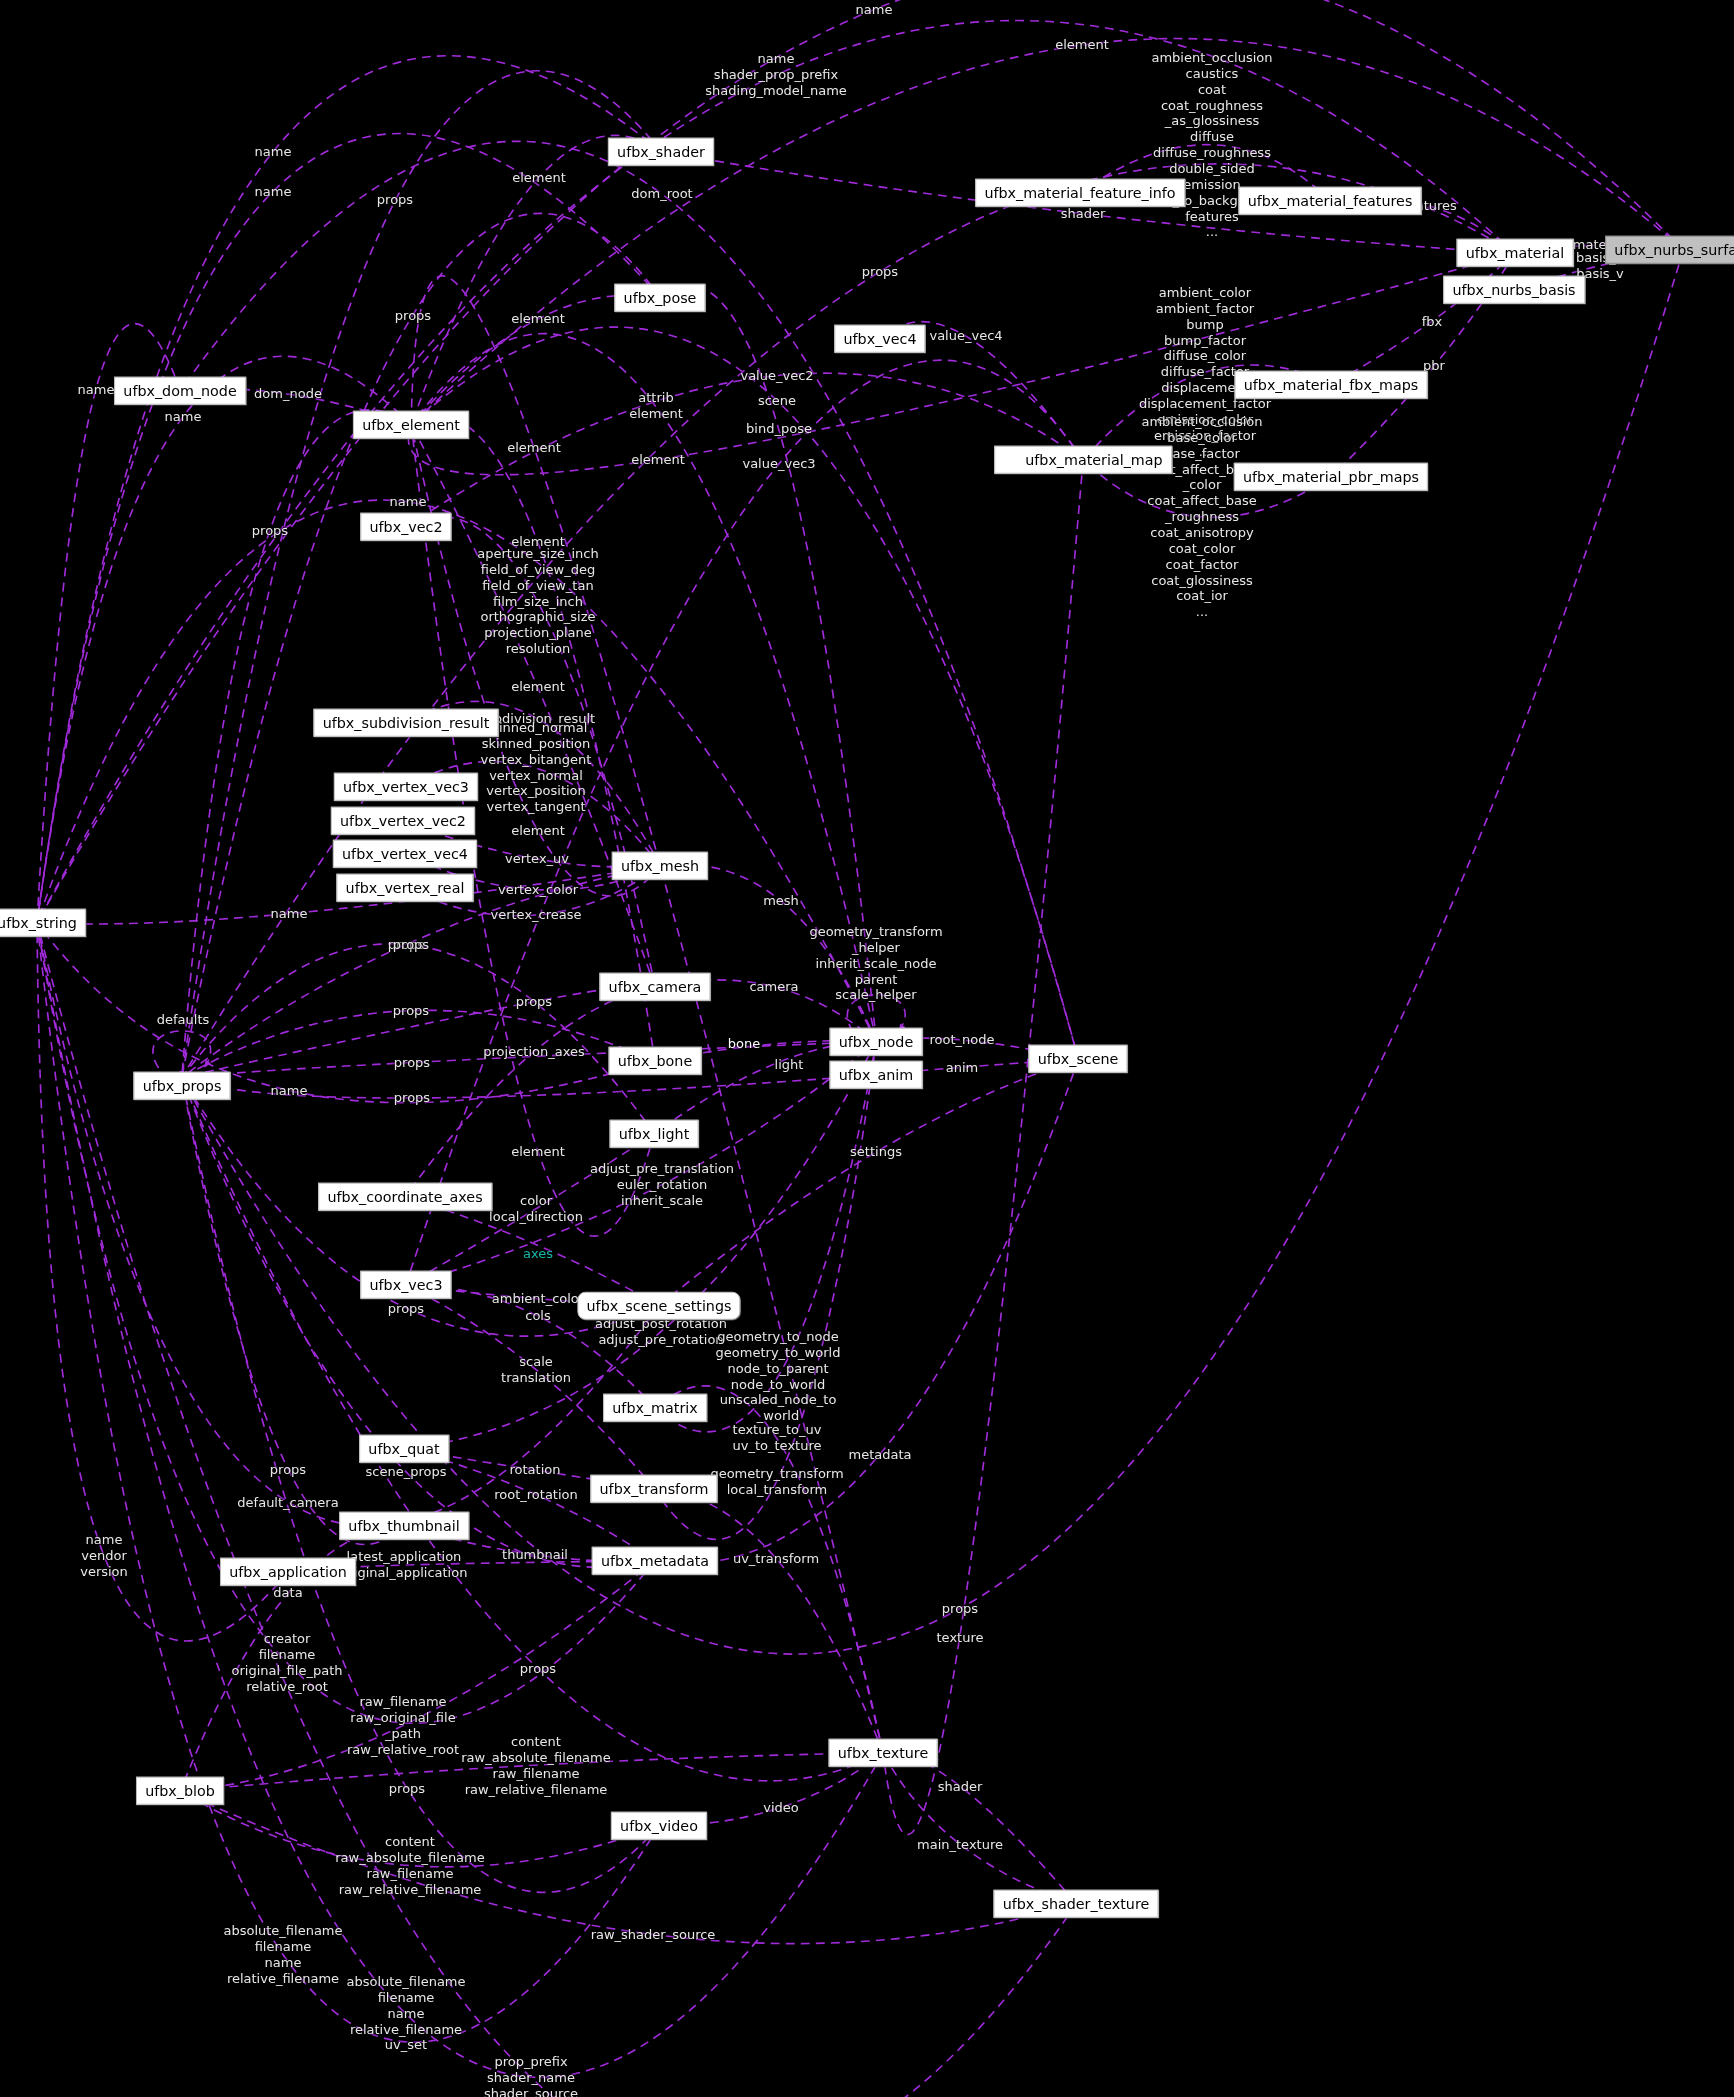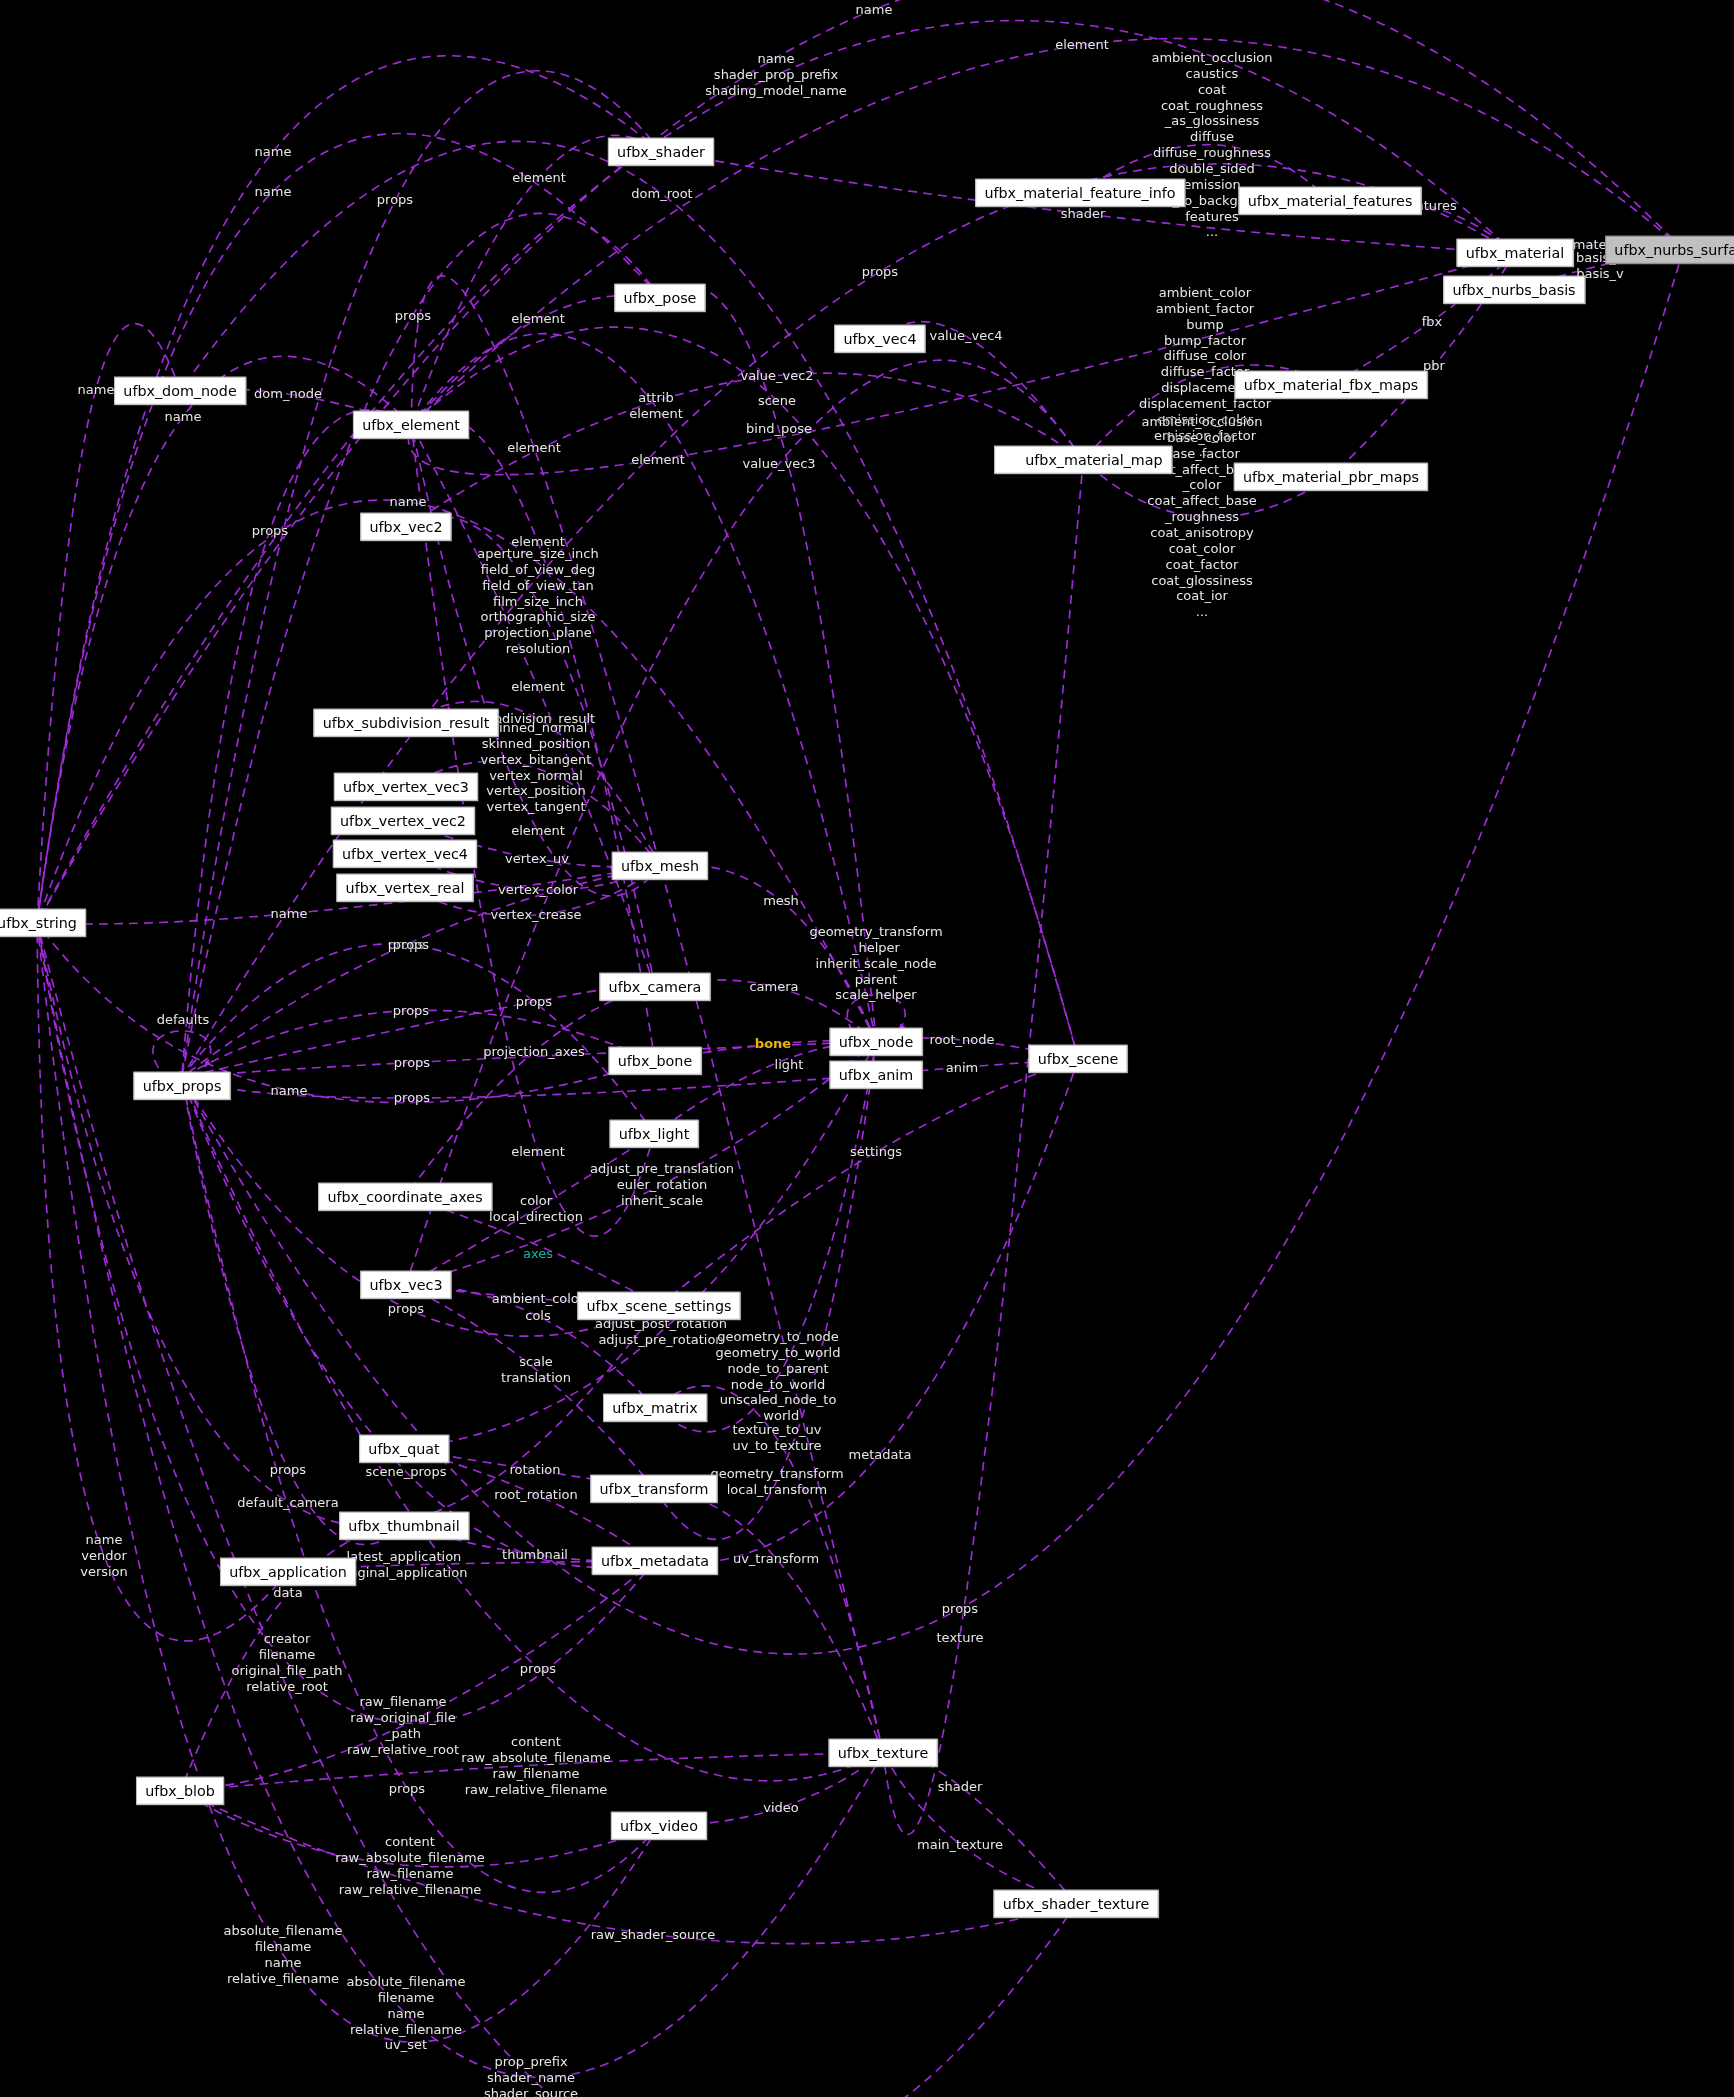--- a/index.html
+++ b/index.html
@@ -248,21 +248,21 @@
 skinned_position
 vertex_bitangent
 vertex_normal
 vertex_position
 vertex_tangent</div>
       <div class="elabel" style="left: 537px; top: 859px; color: rgb(232, 232, 232);">vertex_uv</div>
       <div class="elabel" style="left: 538px; top: 890px; color: rgb(232, 232, 232);">vertex_color</div>
       <div class="elabel" style="left: 536px; top: 915px; color: rgb(232, 232, 232);">vertex_crease</div>
       <div class="elabel" style="left: 781px; top: 901px; color: rgb(232, 232, 232);">mesh</div>
       <div class="elabel" style="left: 774px; top: 987px; color: rgb(232, 232, 232);">camera</div>
-      <div class="elabel" style="left: 773px; top: 1044px; color: #eab308; font-weight: bold;">bone</div>
+      <div class="elabel" style="left: 744px; top: 1044px; color: #ffffff;">bone</div>
       <div class="elabel" style="left: 773px; top: 1065px; color: rgb(232, 232, 232); margin-left: 16px;">light</div>
       <div class="elabel" style="left: 962px; top: 1040px; color: rgb(232, 232, 232);">root_node</div>
       <div class="elabel" style="left: 962px; top: 1068px; color: rgb(232, 232, 232);">anim</div>
       <div class="elabel" style="left: 876px; top: 964px; color: rgb(232, 232, 232);">geometry_transform
 _helper
 inherit_scale_node
 parent
 scale_helper</div>
       <div class="elabel" style="left: 876px; top: 1152px; color: rgb(232, 232, 232);">settings</div>
       <div class="elabel" style="left: 534px; top: 1052px; color: rgb(232, 232, 232);">projection_axes</div>
@@ -337,21 +337,21 @@
       <div class="node" style="left: 37px; top: 923px;">ufbx_string</div>
       <div class="node" style="left: 655px; top: 987px;">ufbx_camera</div>
       <div class="node" style="left: 876px; top: 1042px;">ufbx_node</div>
       <div class="node" style="left: 1078px; top: 1059px;">ufbx_scene</div>
       <div class="node" style="left: 876px; top: 1075px;">ufbx_anim</div>
       <div class="node" style="left: 182px; top: 1078px; margin-top: 8px;">ufbx_props</div>
       <div class="node" style="left: 655px; top: 1061px;">ufbx_bone</div>
       <div class="node" style="left: 654px; top: 1134px;">ufbx_light</div>
       <div class="node" style="left: 405px; top: 1197px;">ufbx_coordinate_axes</div>
       <div class="node" style="left: 406px; top: 1285px;">ufbx_vec3</div>
-      <div class="node" style="left: 659px; top: 1306px;">ufbx_scene_settings</div>
+      <div class="node" style="left: 659px; top: 1306px; border-radius: 8px;">ufbx_scene_settings</div>
       <div class="node" style="left: 655px; top: 1408px;">ufbx_matrix</div>
       <div class="node" style="left: 404px; top: 1449px;">ufbx_quat</div>
       <div class="node" style="left: 654px; top: 1489px;">ufbx_transform</div>
       <div class="node" style="left: 404px; top: 1526px;">ufbx_thumbnail</div>
       <div class="node" style="left: 288px; top: 1572px;">ufbx_application</div>
       <div class="node" style="left: 655px; top: 1561px;">ufbx_metadata</div>
       <div class="node" style="left: 180px; top: 1791px;">ufbx_blob</div>
       <div class="node" style="left: 883px; top: 1753px;">ufbx_texture</div>
       <div class="node" style="left: 659px; top: 1826px;">ufbx_video</div>
       <div class="node" style="left: 1076px; top: 1904px;">ufbx_shader_texture</div>

